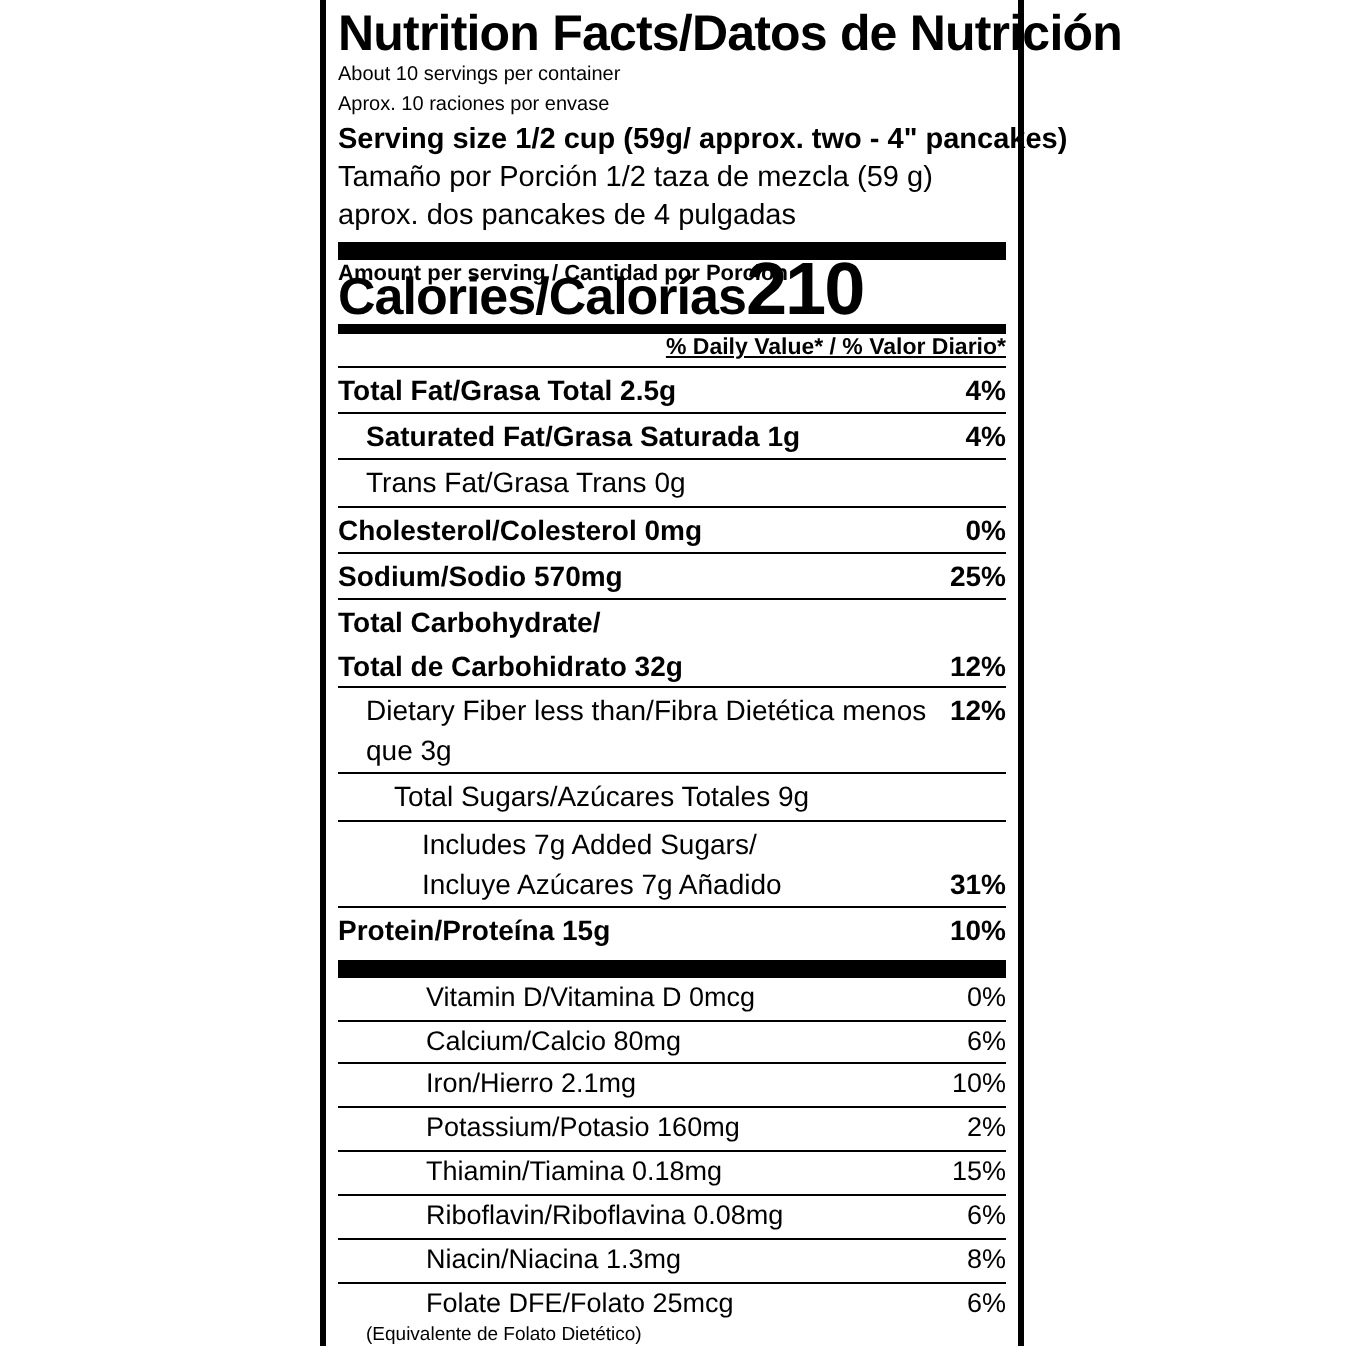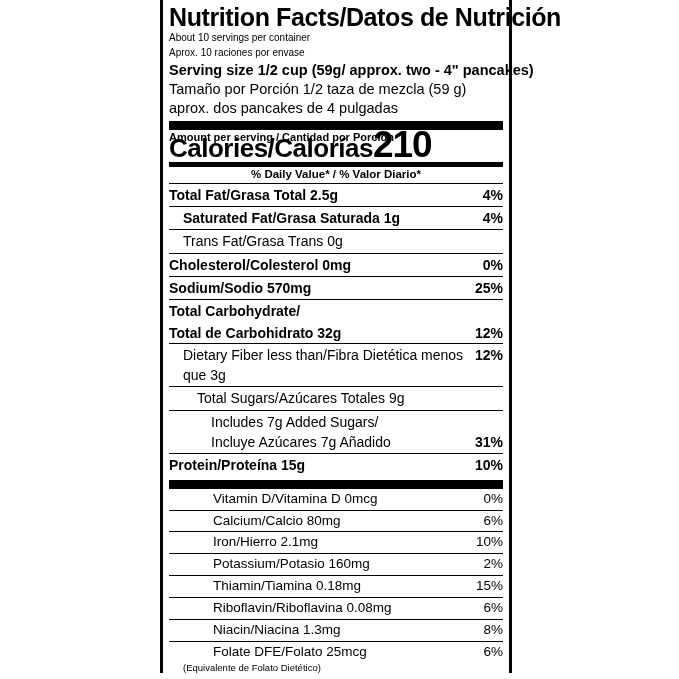--- a/index.html
+++ b/index.html
@@ -82,25 +82,26 @@
     letter-spacing: -0.5px;
     line-height: 1.05;
   }
   .calories-value {
     font-size: 37px;
     font-weight: bold;
     line-height: 0.95;
     letter-spacing: -1px;
   }
   .dv-header {
-    text-align: center;
+    text-align: right;
     font-size: 11.5px;
     font-weight: bold;
     line-height: 1.2;
     padding: 1px 0 1px 0;
+    text-decoration: underline;
   }
   .row {
     display: flex;
     justify-content: space-between;
     align-items: baseline;
     font-size: 14px;
     line-height: 1.45;
     padding: 1px 0 1px 0;
   }
   .row .left { flex: 1 1 auto; }

